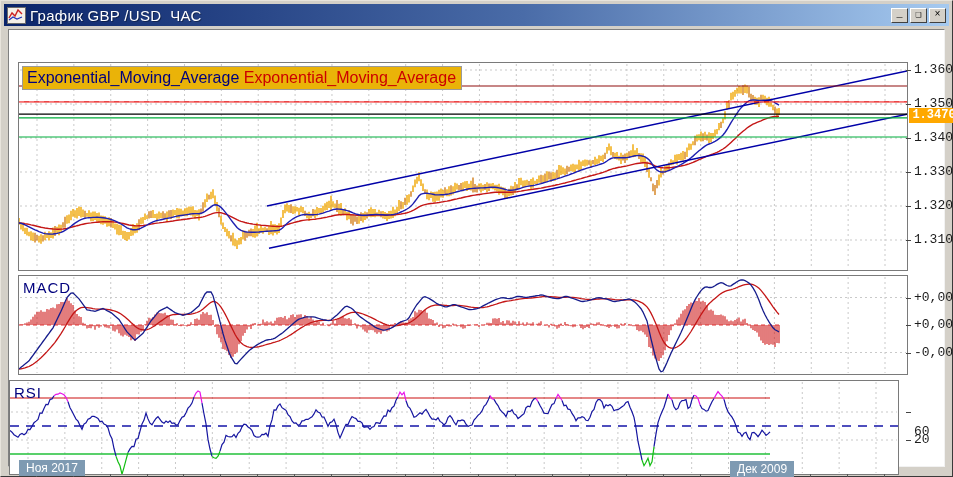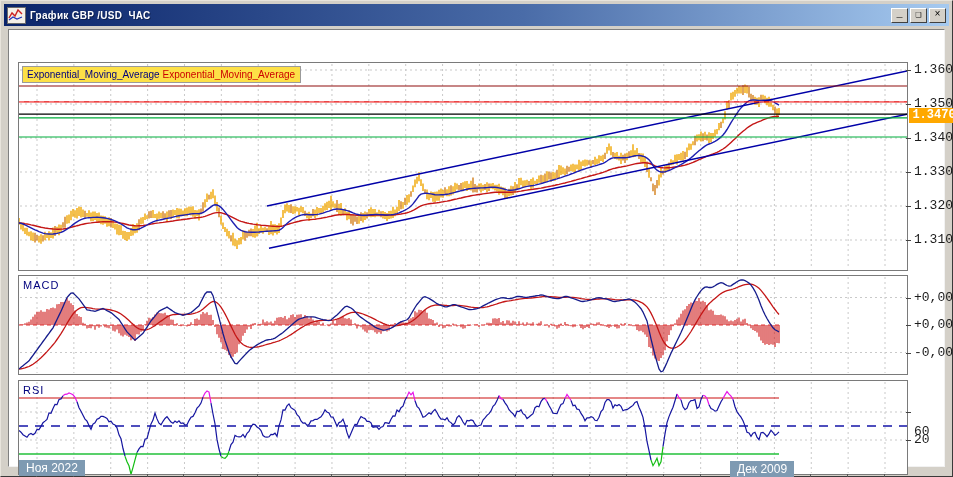--- a/index.html
+++ b/index.html
@@ -1,31 +1,31 @@
 <!DOCTYPE html>
 <html><head>
 <meta charset="utf-8">
 <style>
   html,body{margin:0;padding:0;}
   body{width:953px;height:477px;position:relative;font-family:"Liberation Sans",sans-serif;background:#d4d0c8;overflow:hidden;}
   .window{position:absolute;inset:0;background:#d4d0c8;border:1px solid;border-color:#e8e4dc #3a3a3a #3a3a3a #e8e4dc;box-sizing:border-box;}
   .titlebar{position:absolute;left:3px;top:3px;right:3px;height:22px;background:linear-gradient(to right,#0a246a,#4a6ca8 55%,#a6caf0);display:flex;align-items:center;padding-left:3px;box-sizing:border-box;}
   .win-icon{width:17px;height:15px;background:#f4f0e8;border:1px solid #6a6a6a;margin-right:4px;position:relative;flex:0 0 auto;}
-  .titletext{color:#fff;font-weight:bold;font-size:10px;letter-spacing:.3px;white-space:pre;text-shadow:1px 1px 0 rgba(0,0,0,.35);}
+  .titletext{color:#fff;font-weight:normal;font-size:15px;letter-spacing:.3px;white-space:pre;text-shadow:1px 1px 0 rgba(0,0,0,.35);}
   .winbtns{margin-left:auto;display:flex;gap:2px;padding-right:3px;}
   .winbtn{width:17px;height:15px;background:#d4d0c8;border:1px solid;border-color:#ffffff #404040 #404040 #ffffff;font-size:10px;line-height:12px;text-align:center;font-family:"Liberation Mono",monospace;color:#000;box-sizing:border-box;}
   .client{position:absolute;left:7px;top:28px;right:7px;bottom:9px;background:#ffffff;border:1px solid;border-color:#808080 #f2f2f2 #f2f2f2 #808080;box-sizing:border-box;}
   .panel{position:absolute;background:#fff;border:1px solid #7a7a7a;box-sizing:content-box;}
   #panel-main{left:9px;top:32px;width:888px;height:207px;}
   #panel-macd{left:9px;top:245px;width:888px;height:98px;}
-  #panel-rsi{left:9px;top:350px;width:888px;height:93px;}
+  #panel-rsi{left:0;top:350px;width:888px;height:93px;}
   svg{position:absolute;left:0;top:0;}
-  .legendbox{position:absolute;left:3px;top:3px;background:#fde047;border:1px solid #9a9a9a;padding:2px 5px 2px 4px;font-size:10px;white-space:pre;z-index:5;}
+  .legendbox{position:absolute;left:3px;top:3px;background:#eab308;border:1px solid #9a9a9a;padding:2px 5px 2px 4px;font-size:16px;white-space:pre;z-index:5;}
   .leg1{color:#00007d;} .leg2{color:#cc0000;}
-  .pane-label{position:absolute;left:4px;top:3px;color:#00007d;font-size:11px;letter-spacing:1px;z-index:5;}
+  .pane-label{position:absolute;left:4px;top:3px;color:#00007d;font-size:15px;letter-spacing:1px;z-index:5;}
   .ylab{position:absolute;left:905px;font-family:"Liberation Mono",monospace;font-size:13px;color:#1c1c1c;letter-spacing:0px;white-space:nowrap;}
   .ytick{position:absolute;left:898px;width:5px;height:1px;background:#444;}
   .xtick{position:absolute;top:444px;width:1px;height:4px;background:#555;}
   .pricetag{position:absolute;left:900px;top:78px;width:50px;height:15px;background:#ffa800;color:#fff;font-family:"Liberation Mono",monospace;font-size:12px;font-weight:bold;text-align:center;line-height:15px;}
   .badge{position:absolute;height:16px;line-height:16px;padding:0 7px;background:#7e9ab2;color:#fff;font-size:12px;z-index:6;}
   #badge-nov{left:10px;top:430px;}
   #badge-dec{left:721px;top:431px;}
 </style>
 </head>
 <body>
@@ -993,16 +993,16 @@
         <div class="xtick" style="left: 653.79px; top: 444px;"></div>
         <div class="xtick" style="left: 690.66px; top: 444px;"></div>
         <div class="xtick" style="left: 727.53px; top: 444px;"></div>
         <div class="xtick" style="left: 764.4px; top: 444px;"></div>
         <div class="xtick" style="left: 801.27px; top: 444px;"></div>
         <div class="xtick" style="left: 838.14px; top: 444px;"></div>
         <div class="xtick" style="left: 875.01px; top: 444px;"></div>
       </div>
 
     <div class="pricetag">1.3470</div>
-    <div class="badge" id="badge-nov">Ноя 2022</div>
+    <div class="badge" id="badge-nov">Ноя 2017</div>
     <div class="badge" id="badge-dec">Дек 2009</div>
   </div>
 </div>
 
 </body></html>

